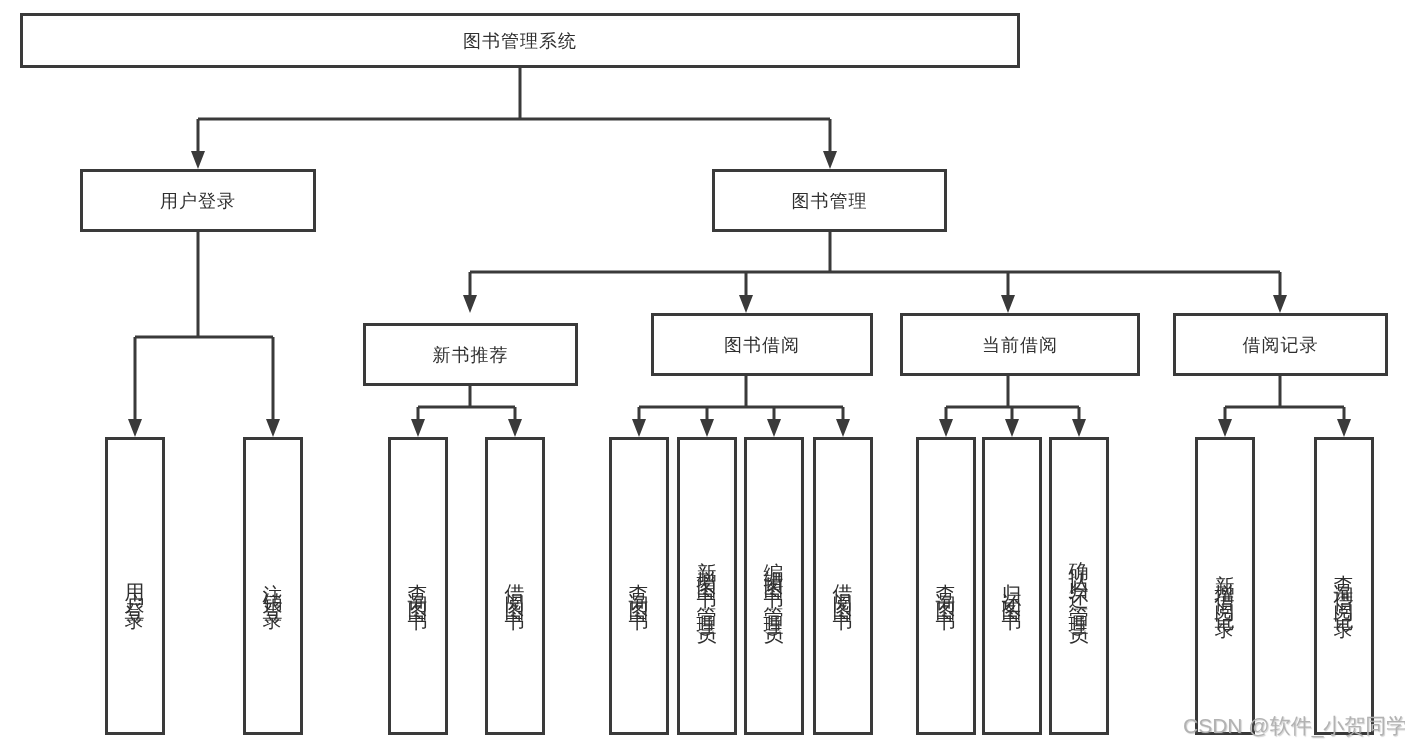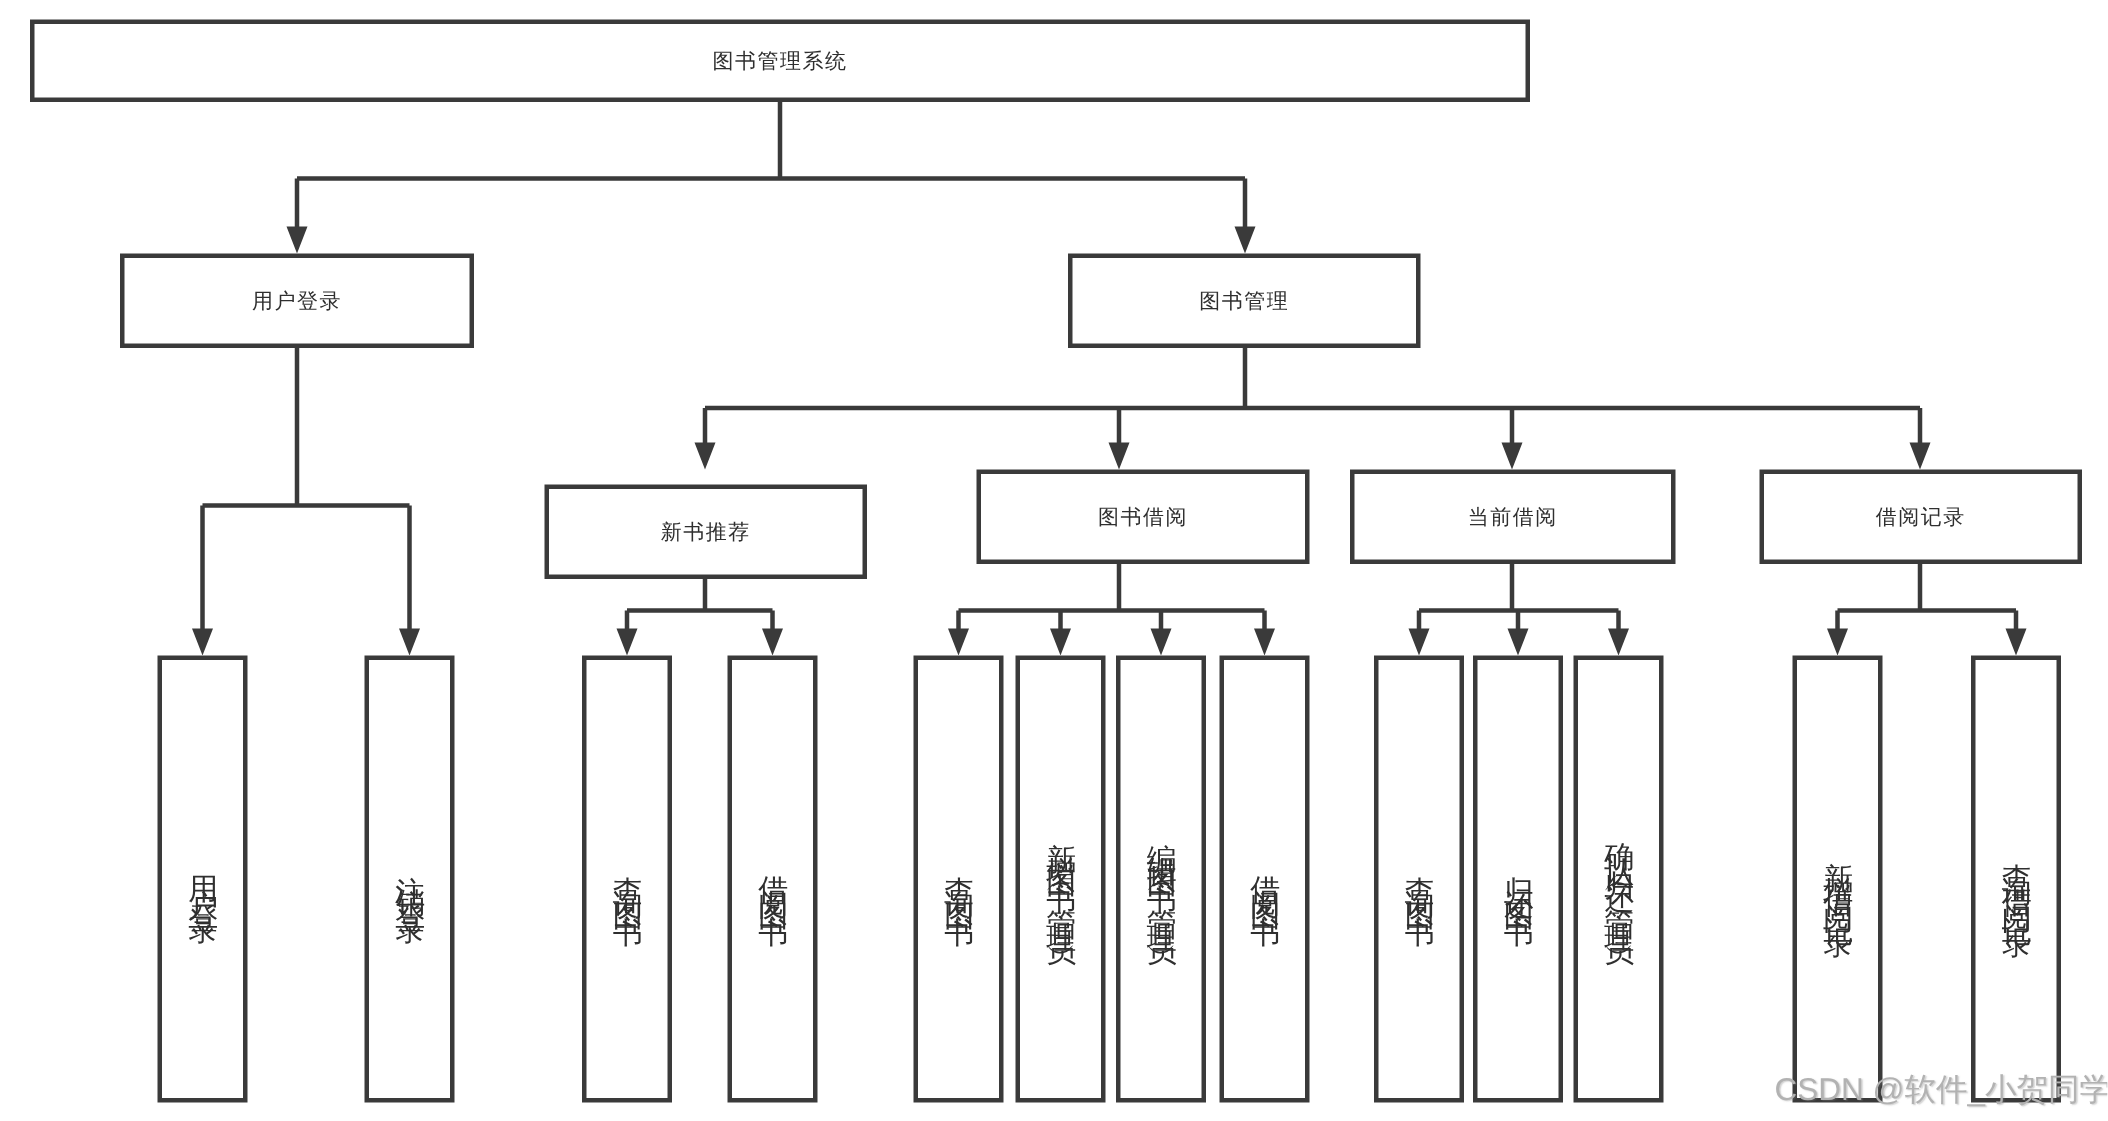--- a/index.html
+++ b/index.html
@@ -24,21 +24,21 @@
     position: absolute;
     box-sizing: border-box;
     border: 3px solid #3a3a3a;
     background: #ffffff;
     display: flex;
     align-items: center;
     justify-content: center;
     color: #2f2f2f;
   }
   .hnode .label {
-    font-size: 14px;
+    font-size: 18px;
     font-weight: 500;
     letter-spacing: 1px;
     white-space: nowrap;
   }
   .vnode .label {
     writing-mode: vertical-rl;
     text-orientation: mixed;
     font-size: 20px;
     font-weight: 500;
     letter-spacing: 9px;
@@ -96,21 +96,21 @@
   <div class="node hnode" style="left:712px; top:169px; width:235px; height:63px;text-align:center;">
     <span class="label">图书管理</span>
   </div>
 
   <div class="node hnode" style="left:363px; top:323px; width:215px; height:63px;">
     <span class="label">新书推荐</span>
   </div>
   <div class="node hnode" style="left:635px; top:313px; width:222px; height:63px;margin-left:16px;">
     <span class="label">图书借阅</span>
   </div>
-  <div class="node hnode" style="left:900px; top:313px; width:217px; height:63px;justify-content:center;">
+  <div class="node hnode" style="left:900px; top:313px; width:240px; height:63px;justify-content:center;">
     <span class="label">当前借阅</span>
   </div>
   <div class="node hnode" style="left:1173px; top:313px; width:215px; height:63px;">
     <span class="label">借阅记录</span>
   </div>
 
   <div class="node vnode" style="left:105px; top:437px; width:60px; height:298px;">
     <span class="label">用户登录</span>
   </div>
   <div class="node vnode" style="left:243px; top:437px; width:60px; height:298px;">

